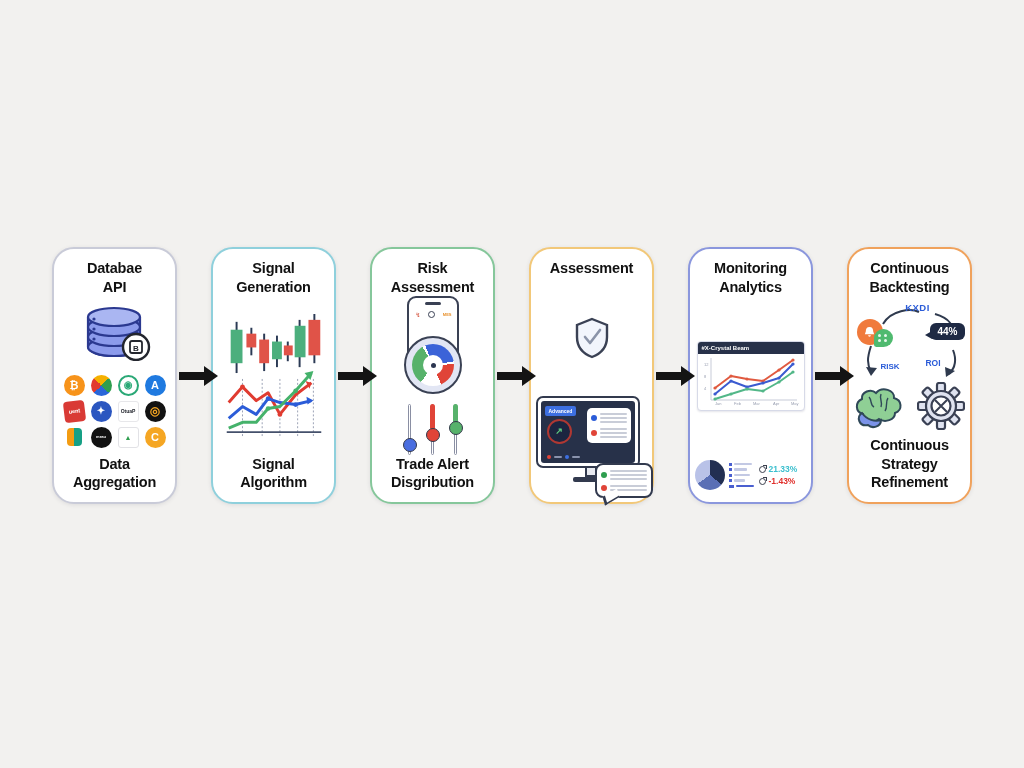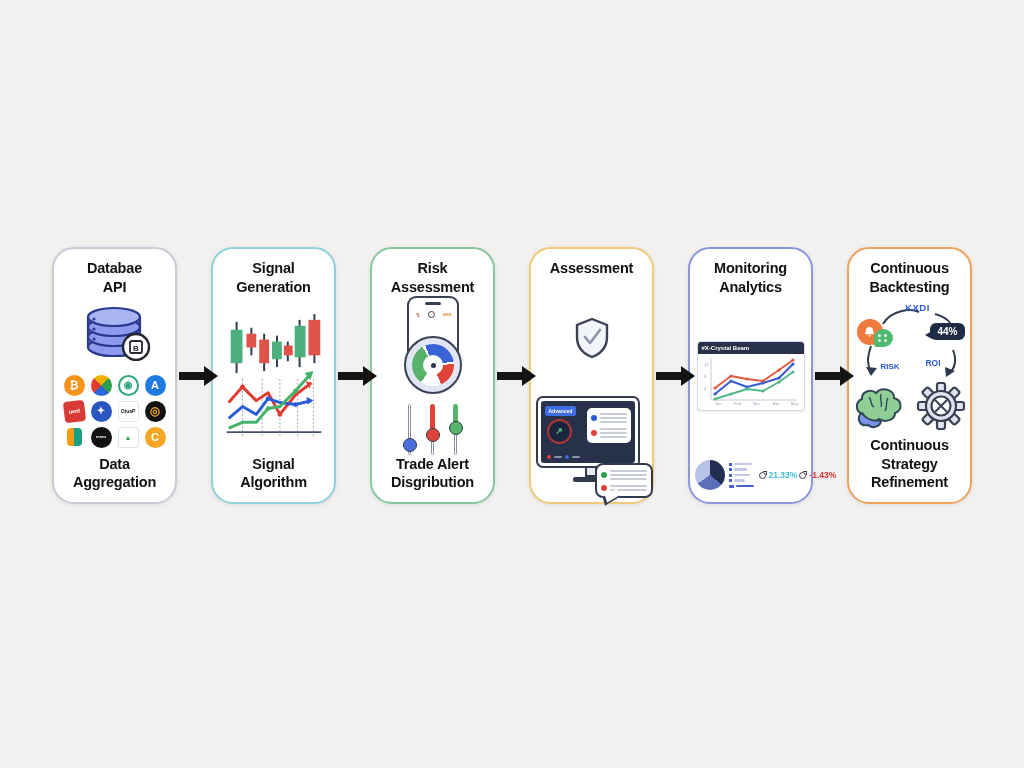--- a/index.html
+++ b/index.html
@@ -65,21 +65,21 @@
 
   
   .panel { width:108px; background:#fff; border:1px solid #d7dae8; border-radius:4px; box-shadow:0 1px 2px rgba(40,40,80,.12); overflow:hidden; }
   .panel-head { background:#273149; color:#fff; font-size:6px; font-weight:bold; padding:3px 4px; text-align:left; }
   .pie-row { display:flex; align-items:center; gap:4px; width:112px; margin:5px 0 2px; }
   .pie { width:30px; height:30px; border-radius:50%; flex:none; }
   .legend { display:flex; flex-direction:column; gap:2.5px; flex:none; width:26px; }
   .lg-row { display:flex; align-items:center; gap:2px; }
   .lg-b { width:3px; height:3px; background:#4a5fd0; flex:none; }
   .lg-l { height:2.5px; background:#c3c9e4; border-radius:1px; }
-  .stats { display:flex; flex-direction:row; gap:2px; }
+  .stats { display:flex; flex-direction:column; gap:2px; }
   .stat { display:flex; align-items:center; gap:3px; font-weight:bold; font-size:8.5px; }
   .g-ic { width:7px; height:7px; border:1.3px solid #3c414f; border-radius:50%; position:relative; flex:none; }
   .g-ic::after { content:""; position:absolute; top:-2px; right:-2px; width:3px; height:3px;
                  border-top:1.3px solid #3c414f; border-right:1.3px solid #3c414f; }
   .bar-row { display:flex; align-items:center; gap:4px; width:112px; margin-top:4px; }
   .bar-panel { width:58px; height:46px; background:#fff; border:1px solid #d7dae8; border-radius:3px;
                display:flex; align-items:flex-end; justify-content:center; gap:3px; padding:4px 3px 7px; position:relative; }
   .bar-panel::after { content:""; position:absolute; bottom:5px; left:5px; right:5px; height:1px; background:#e2e4ee; }
   .bar { width:7px; border-radius:1px 1px 0 0; }
 

